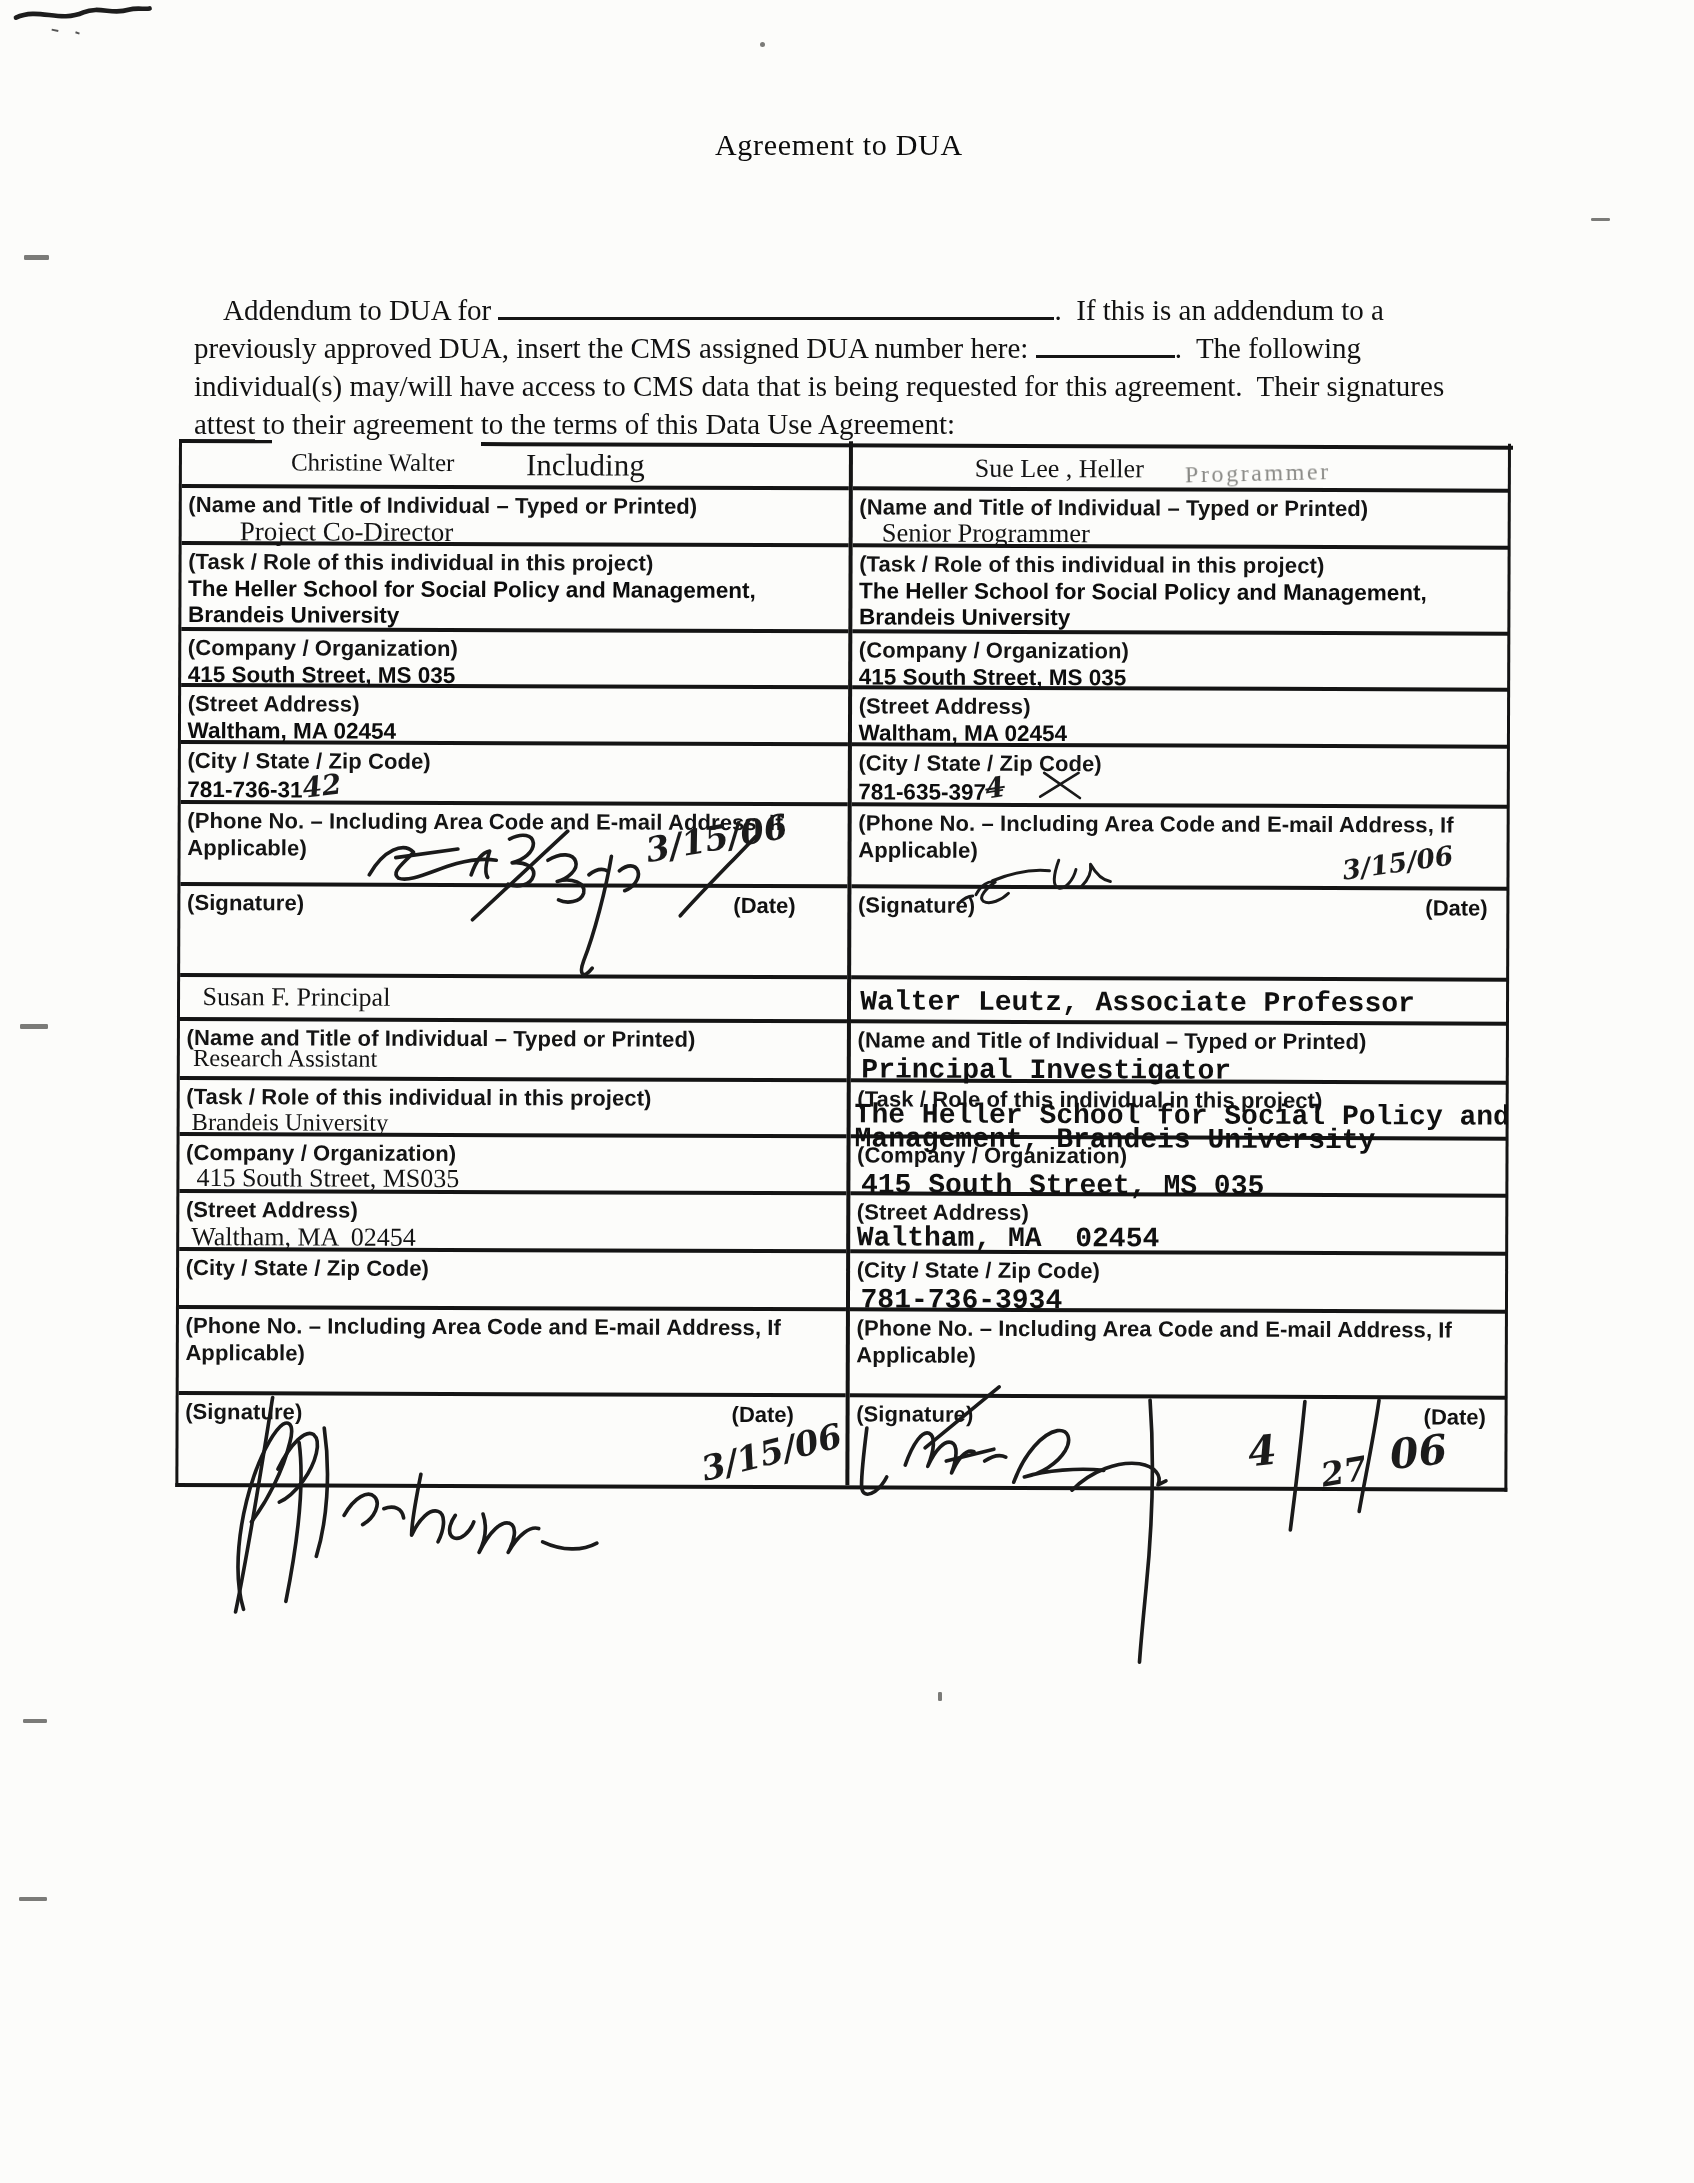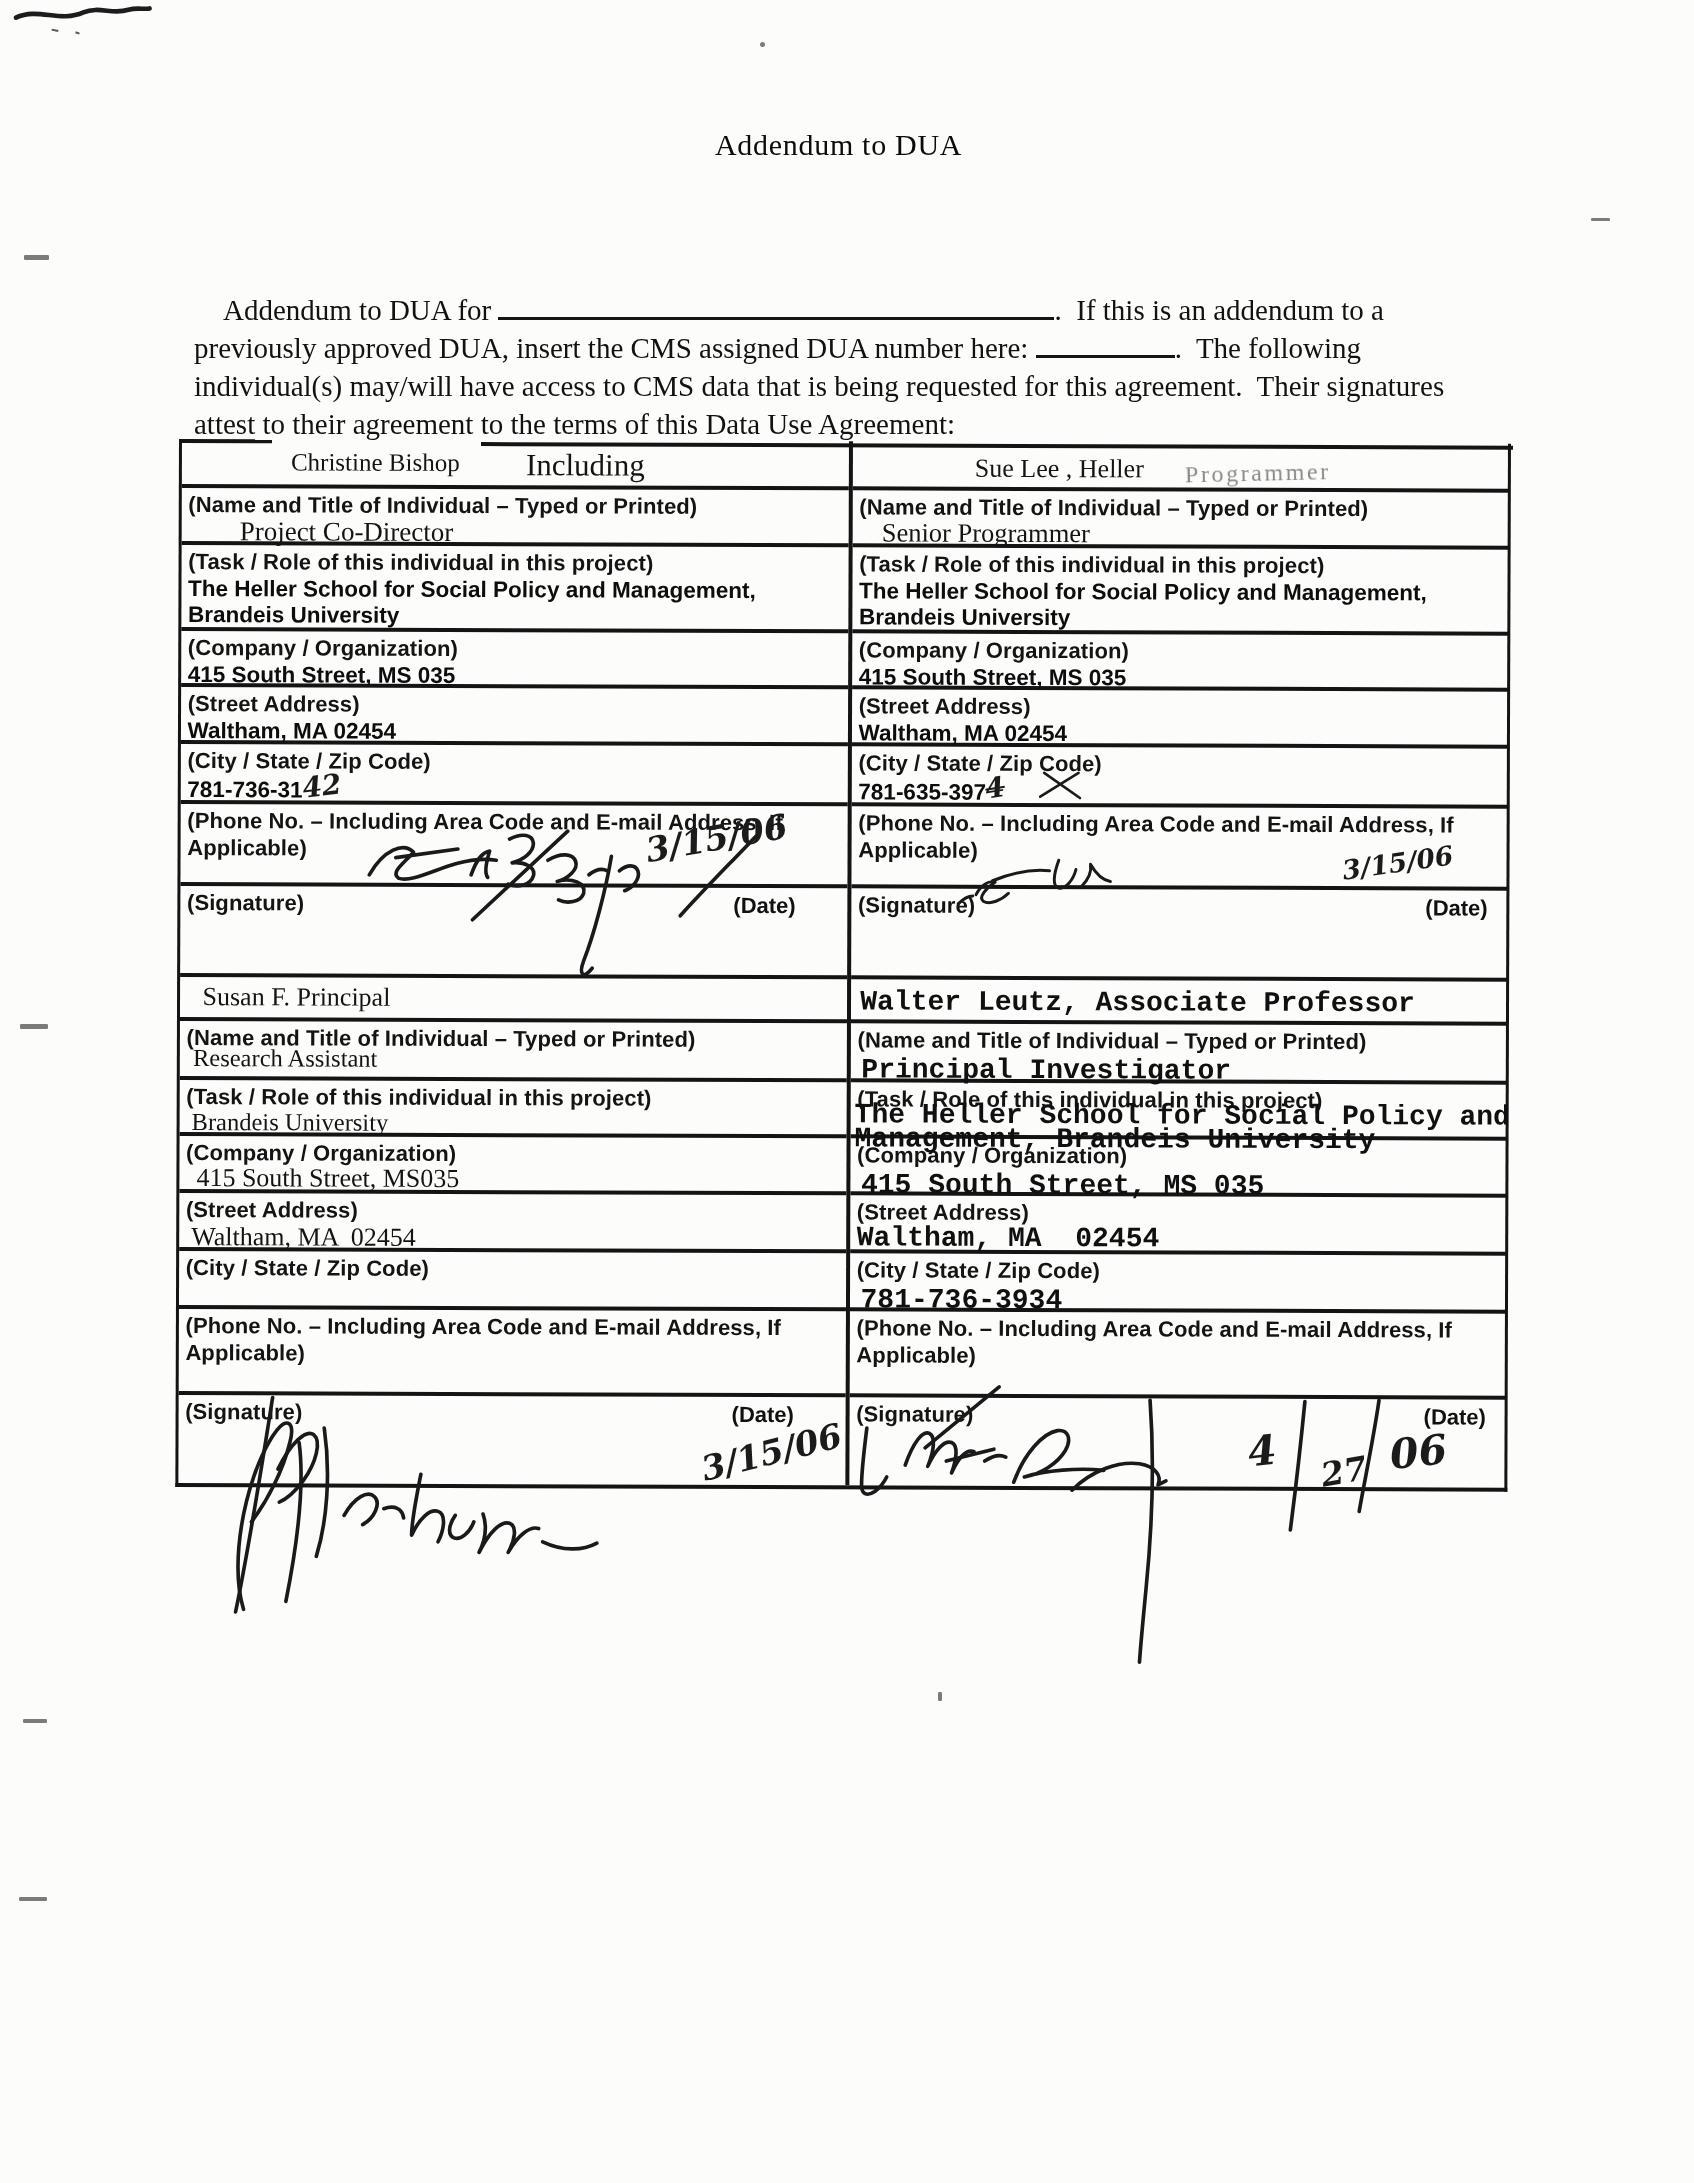--- a/index.html
+++ b/index.html
@@ -48,35 +48,35 @@
     <path d="M60,40 l10,2 M96,44 l6,2" stroke="#555" stroke-width="3" fill="none"></path>
   </svg>
   <div class="speck abs" style="left:24px;top:255px;width:25px;height:4.6px;"></div>
   <div class="speck abs" style="left:20px;top:1024px;width:28px;height:4.6px;"></div>
   <div class="speck abs" style="left:22.5px;top:1719px;width:24px;height:4px;"></div>
   <div class="speck abs" style="left:18.5px;top:1897px;width:28px;height:4px;"></div>
   <div class="speck abs" style="left:1591px;top:218px;width:18.5px;height:3.3px;"></div>
   <div class="speck abs" style="left:760px;top:42px;width:5.3px;height:5.3px;border-radius:50%;"></div>
   <div class="speck abs" style="left:938px;top:1692px;width:4px;height:9.3px;"></div>
 
-  <div class="title">Addendum to DUA</div>
+  <div class="title">Agreement to DUA</div>
 
   <div class="intro">
     <span>Addendum to DUA for </span><span class="blank blank1"></span><span>.  If this is an addendum to a previously approved DUA, insert the CMS assigned DUA number here: </span><span class="blank blank2"></span><span>.  The following individual(s) may/will have access to CMS data that is being requested for this agreement.  Their signatures attest to their agreement to the terms of this Data Use Agreement:</span>
   </div>
 
   <div class="tbl">
     <div class="tseg" style="left:0;top:0;width:90px;"></div>
     <div class="tseg" style="left:299px;top:2px;width:1032px;"></div>
     <div class="divider"></div>
 
     <div class="col col-l">
 
       <div class="r" style="height:49px;">
-        <span class="abs val-serif" style="left:109px;top:9.3px;font-size:25px;">Christine Bishop</span>
+        <span class="abs val-serif" style="left:109px;top:9.3px;font-size:25px;">Christine Walter</span>
         <span class="abs val-serif" style="left:344px;top:6.6px;font-size:31px;">Including</span>
       </div>
       <div class="r" style="height:57px;">
         <div class="caption">(Name and Title of Individual – Typed or Printed)</div>
         <div class="val-serif" style="padding-left:58px;font-size:27px;margin-top:-2.6px;">Project Co-Director</div>
       </div>
       <div class="r" style="height:86px;">
         <div class="caption">(Task / Role of this individual in this project)</div>
         <div class="val-sans">The Heller School for Social Policy and Management, Brandeis University</div>
       </div>

